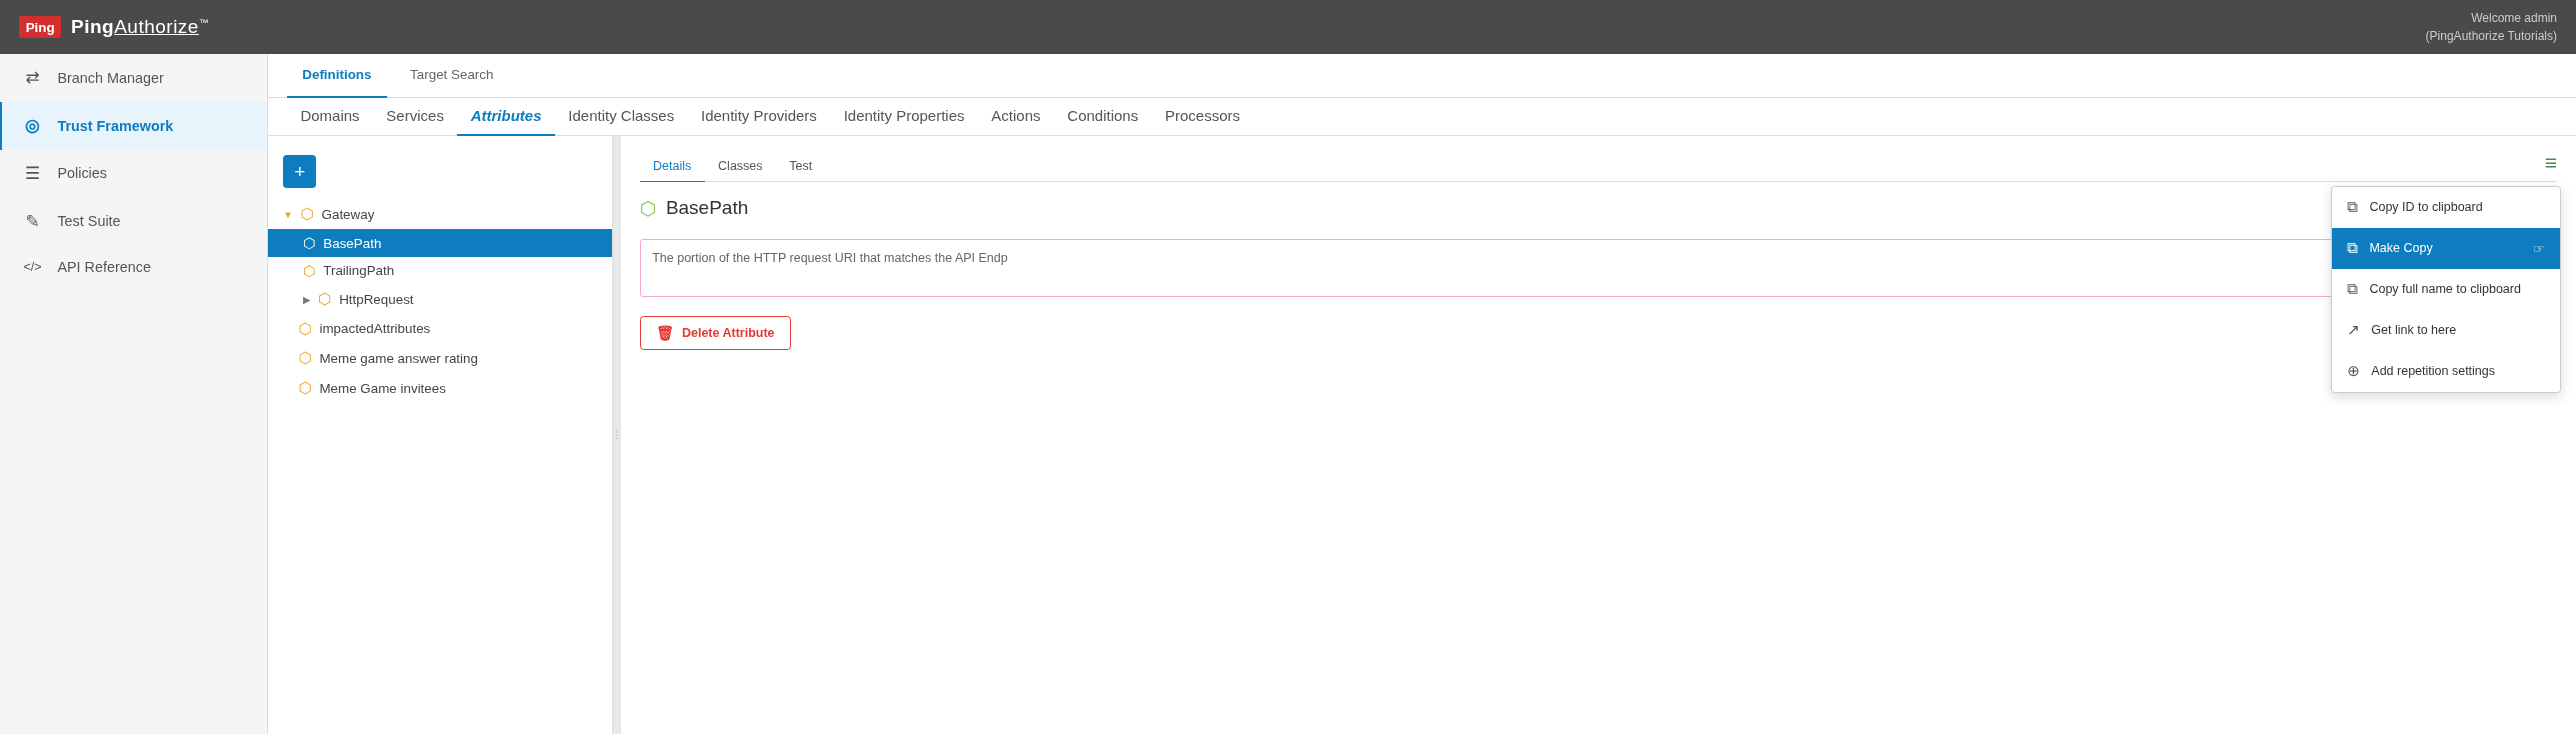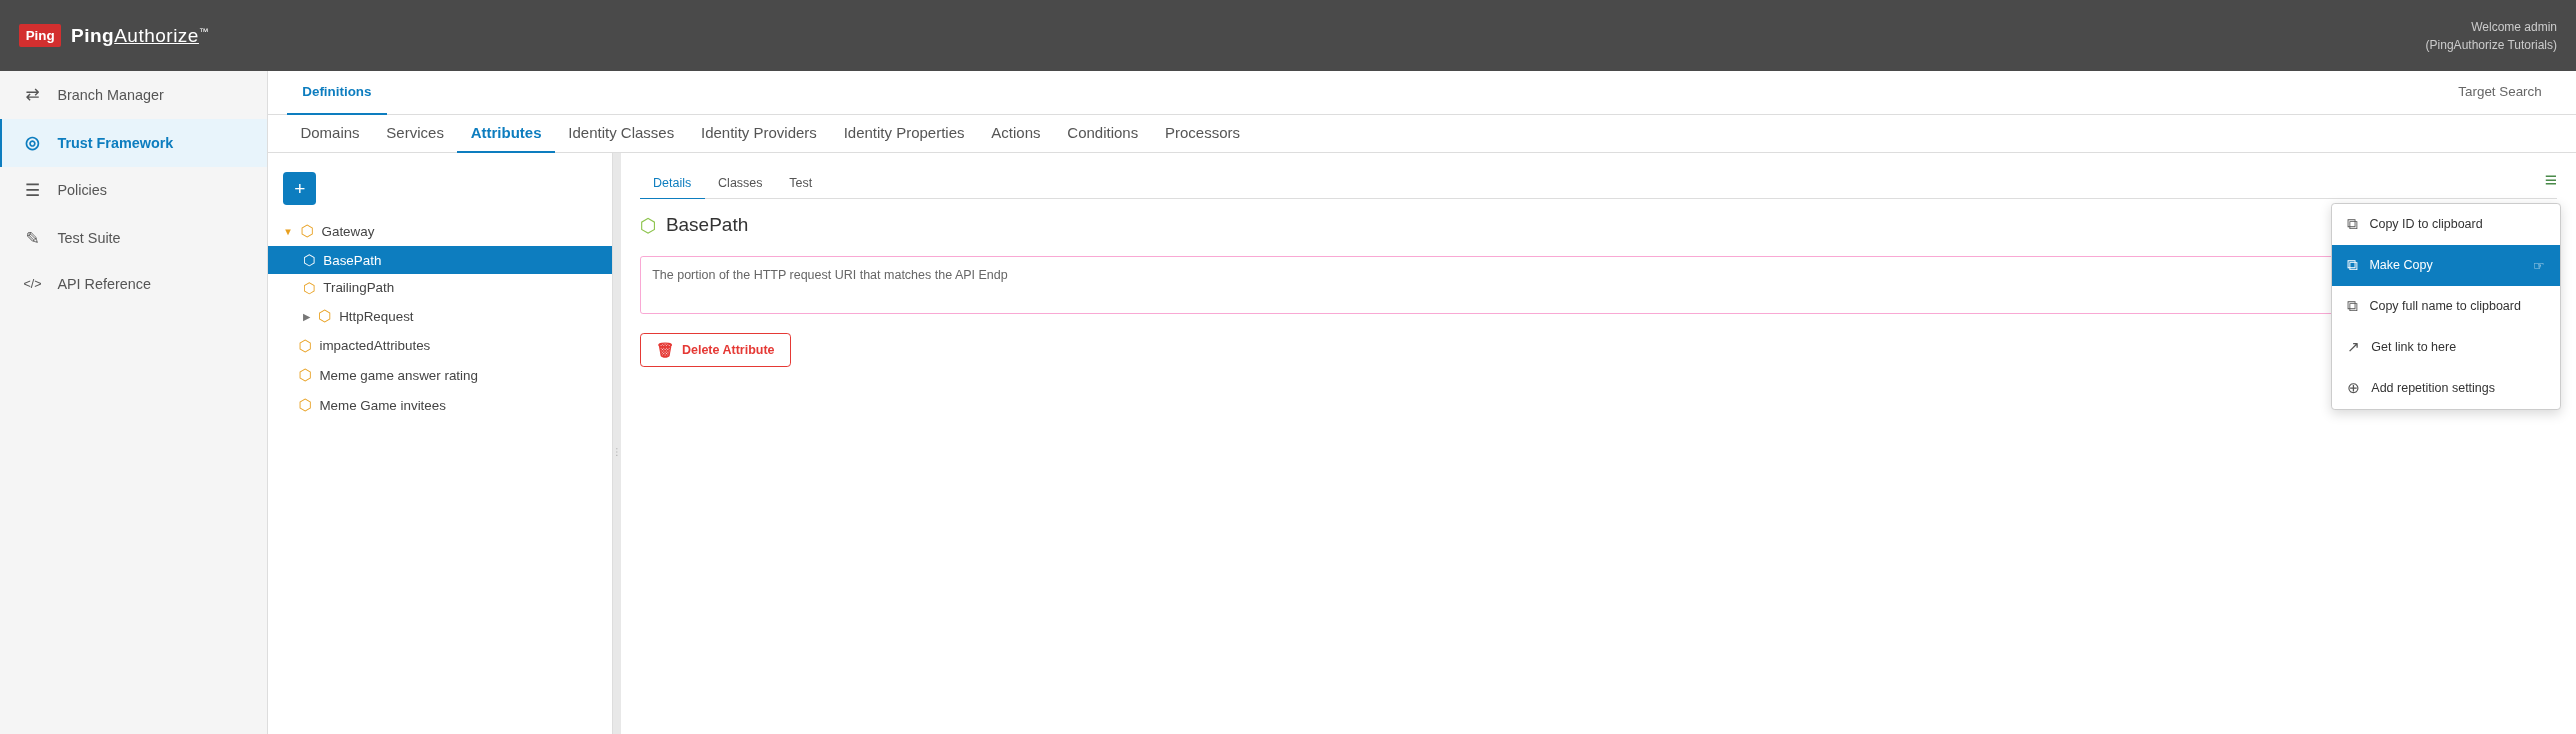--- a/index.html
+++ b/index.html
@@ -4,21 +4,21 @@
   <style>
     * { box-sizing: border-box; margin: 0; padding: 0; }
     body { font-family: 'Segoe UI', Arial, sans-serif; font-size: 12.5px; background: #f0f0f0; overflow: hidden; }
 
     
     .header {
       display: flex;
       align-items: center;
       justify-content: space-between;
       background: #4a4a4a;
-      height: 71px;
+      height: 54px;
       padding: 0 19px;
     }
     .header-logo {
       display: flex;
       align-items: center;
       gap: 9.6px;
     }
     .ping-logo {
       background: #d32f2f;
       color: white;
@@ -87,21 +87,20 @@
       background: white;
     }
 
     
     .top-tabs {
       display: flex;
       border-bottom: 1px solid #ddd;
       background: white;
       padding: 0 19px;
       gap: 8px;
-      justify-content: space-between;
     }
     .top-tab {
       padding: 13.4px 15.3px;
       cursor: pointer;
       color: #666;
       font-size: 13.4px;
       border-bottom: 2.9px solid transparent;
       margin-bottom: -1px;
     }
     .top-tab.active {
@@ -123,20 +122,21 @@
       cursor: pointer;
       color: #555;
       font-size: 15px;
       border-bottom: 2.9px solid transparent;
       margin-bottom: -1px;
     }
     .sub-tab.active {
       color: #0d7dbf;
       border-bottom: 2.9px solid #0d7dbf;
       font-weight: 600;
+      font-style: italic;
     }
 
     
     .content-area {
       display: flex;
       flex: 1;
       overflow: hidden;
     }
 
     

